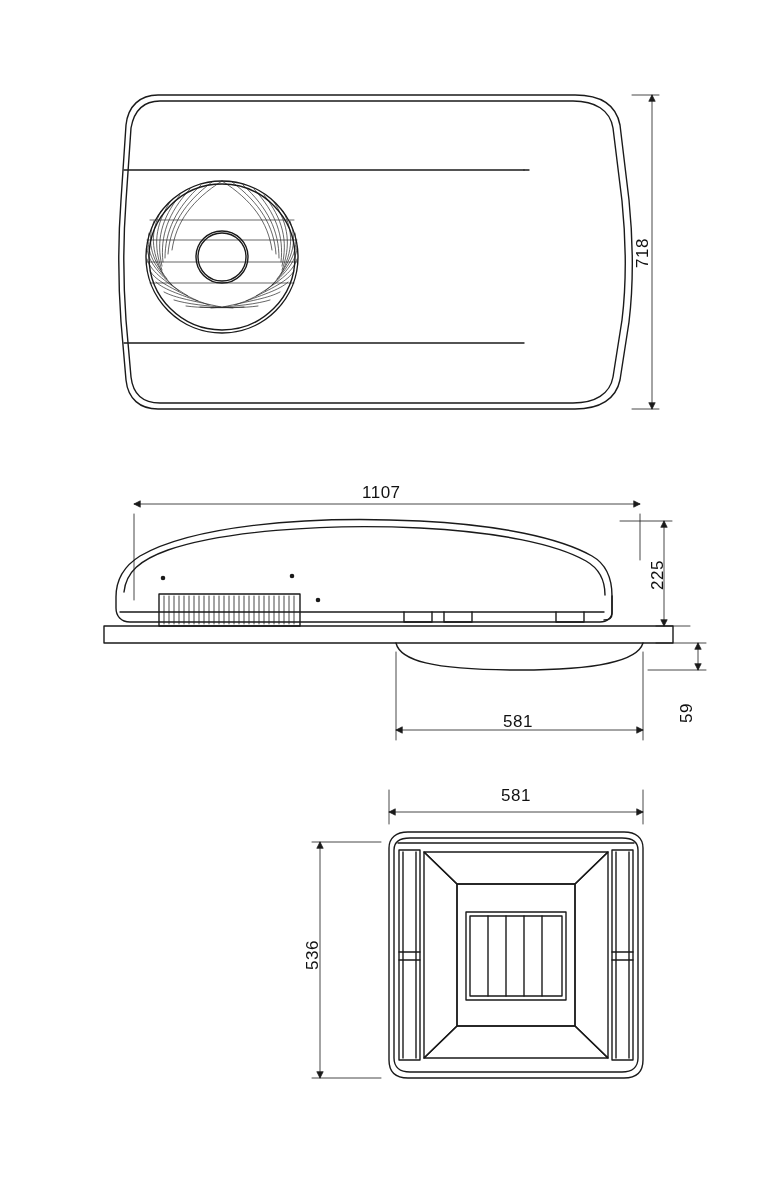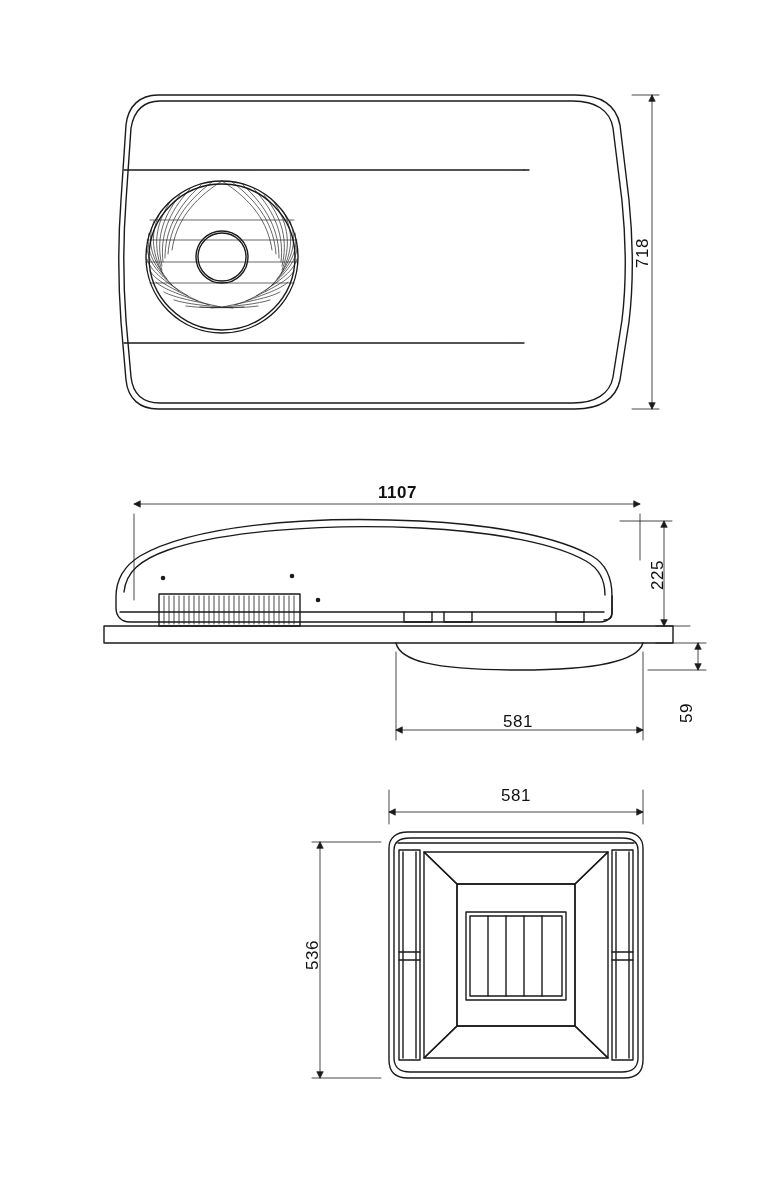--- a/index.html
+++ b/index.html
@@ -280,21 +280,21 @@
         <path d="M320,842 L320,1078"></path>
         <path d="M317,848 L320,842 L323,848 Z" fill="#1a1a1a"></path>
         <path d="M317,1072 L320,1078 L323,1072 Z" fill="#1a1a1a"></path>
       </g>
 
     </g>
   </svg>
 
   <div class="dim-label vert" style="left: 628px; top: 243px;">718</div>
 
-  <div class="dim-label" style="left: 378px; top: 483px; font-weight: bold;">1107</div>
+  <div class="dim-label" style="left: 362px; top: 483px;">1107</div>
 
   <div class="dim-label vert" style="left: 643px; top: 565px;">225</div>
 
   <div class="dim-label vert" style="left: 677px; top: 703px;">59</div>
 
   <div class="dim-label" style="left: 503px; top: 712px;">581</div>
 
   <div class="dim-label" style="left: 501px; top: 786px;">581</div>
 
   <div class="dim-label vert" style="left: 298px; top: 945px;">536</div>

